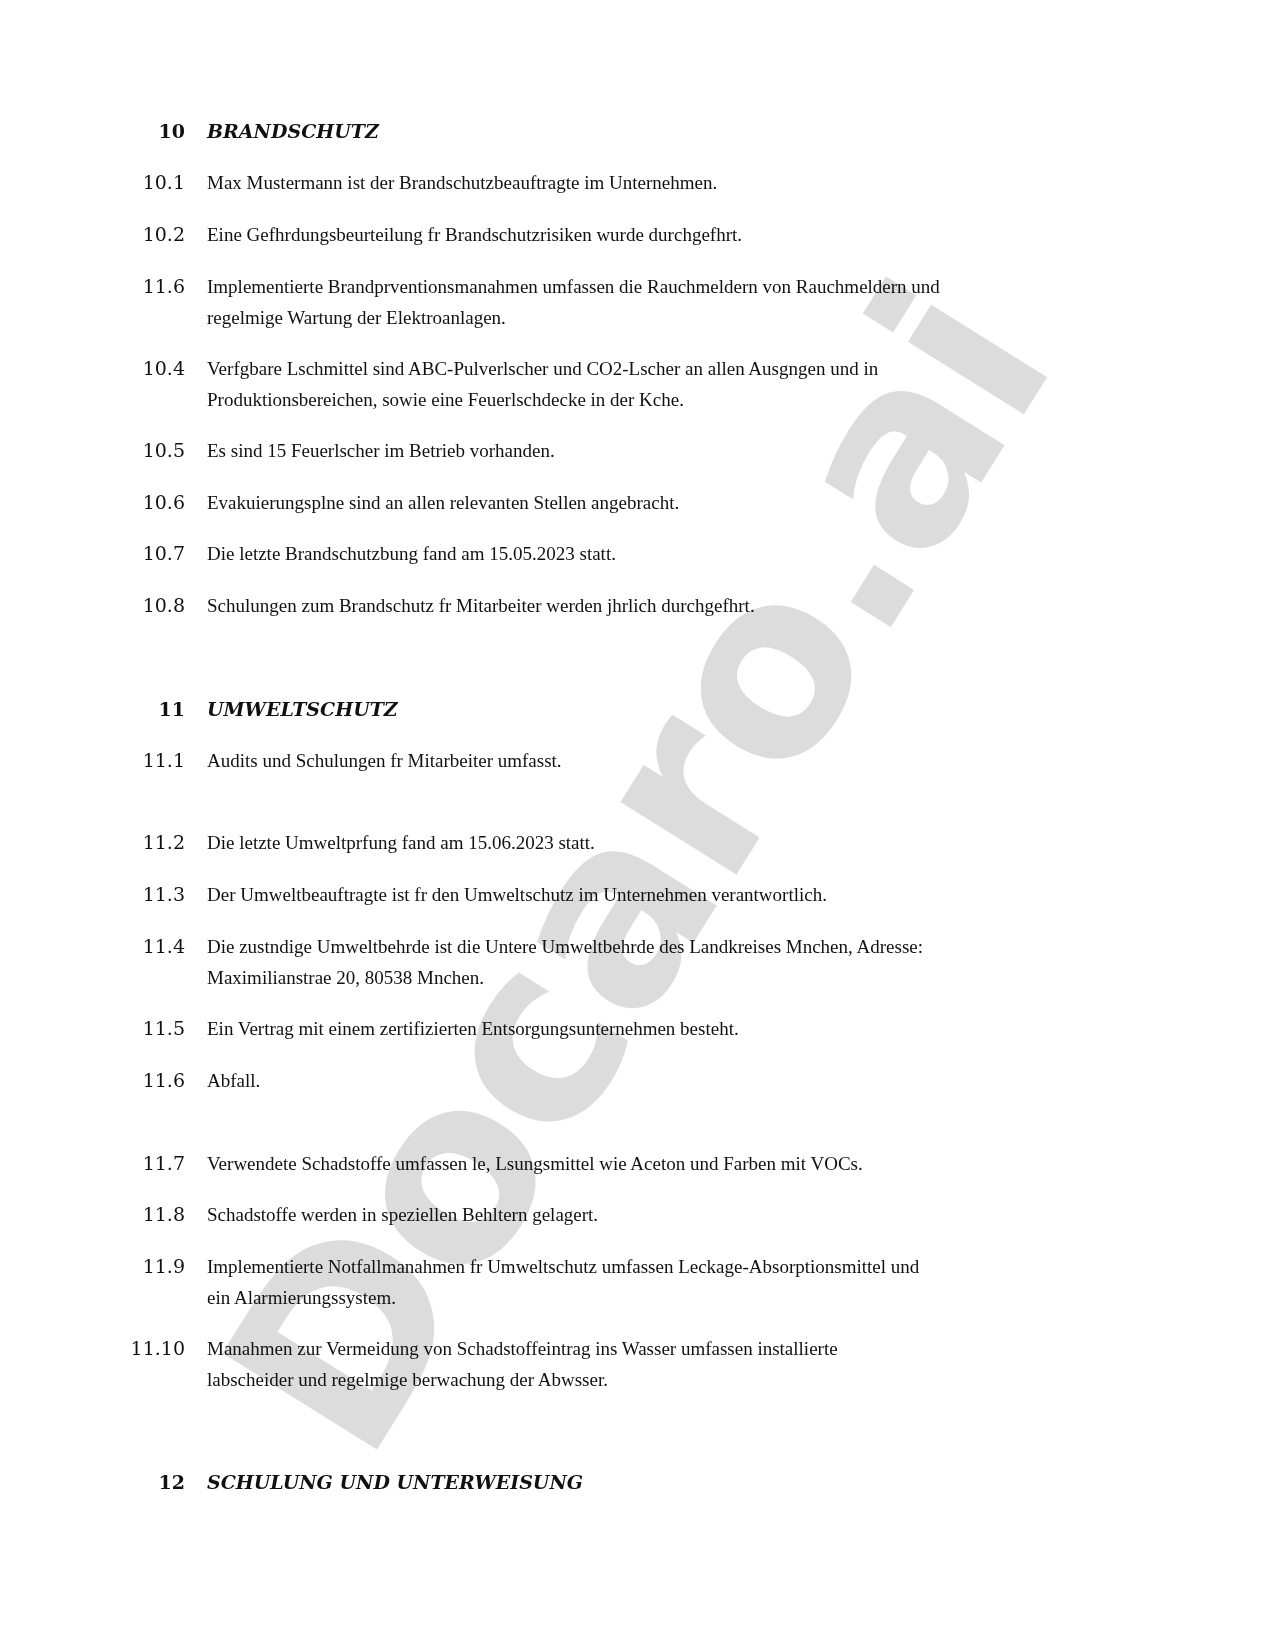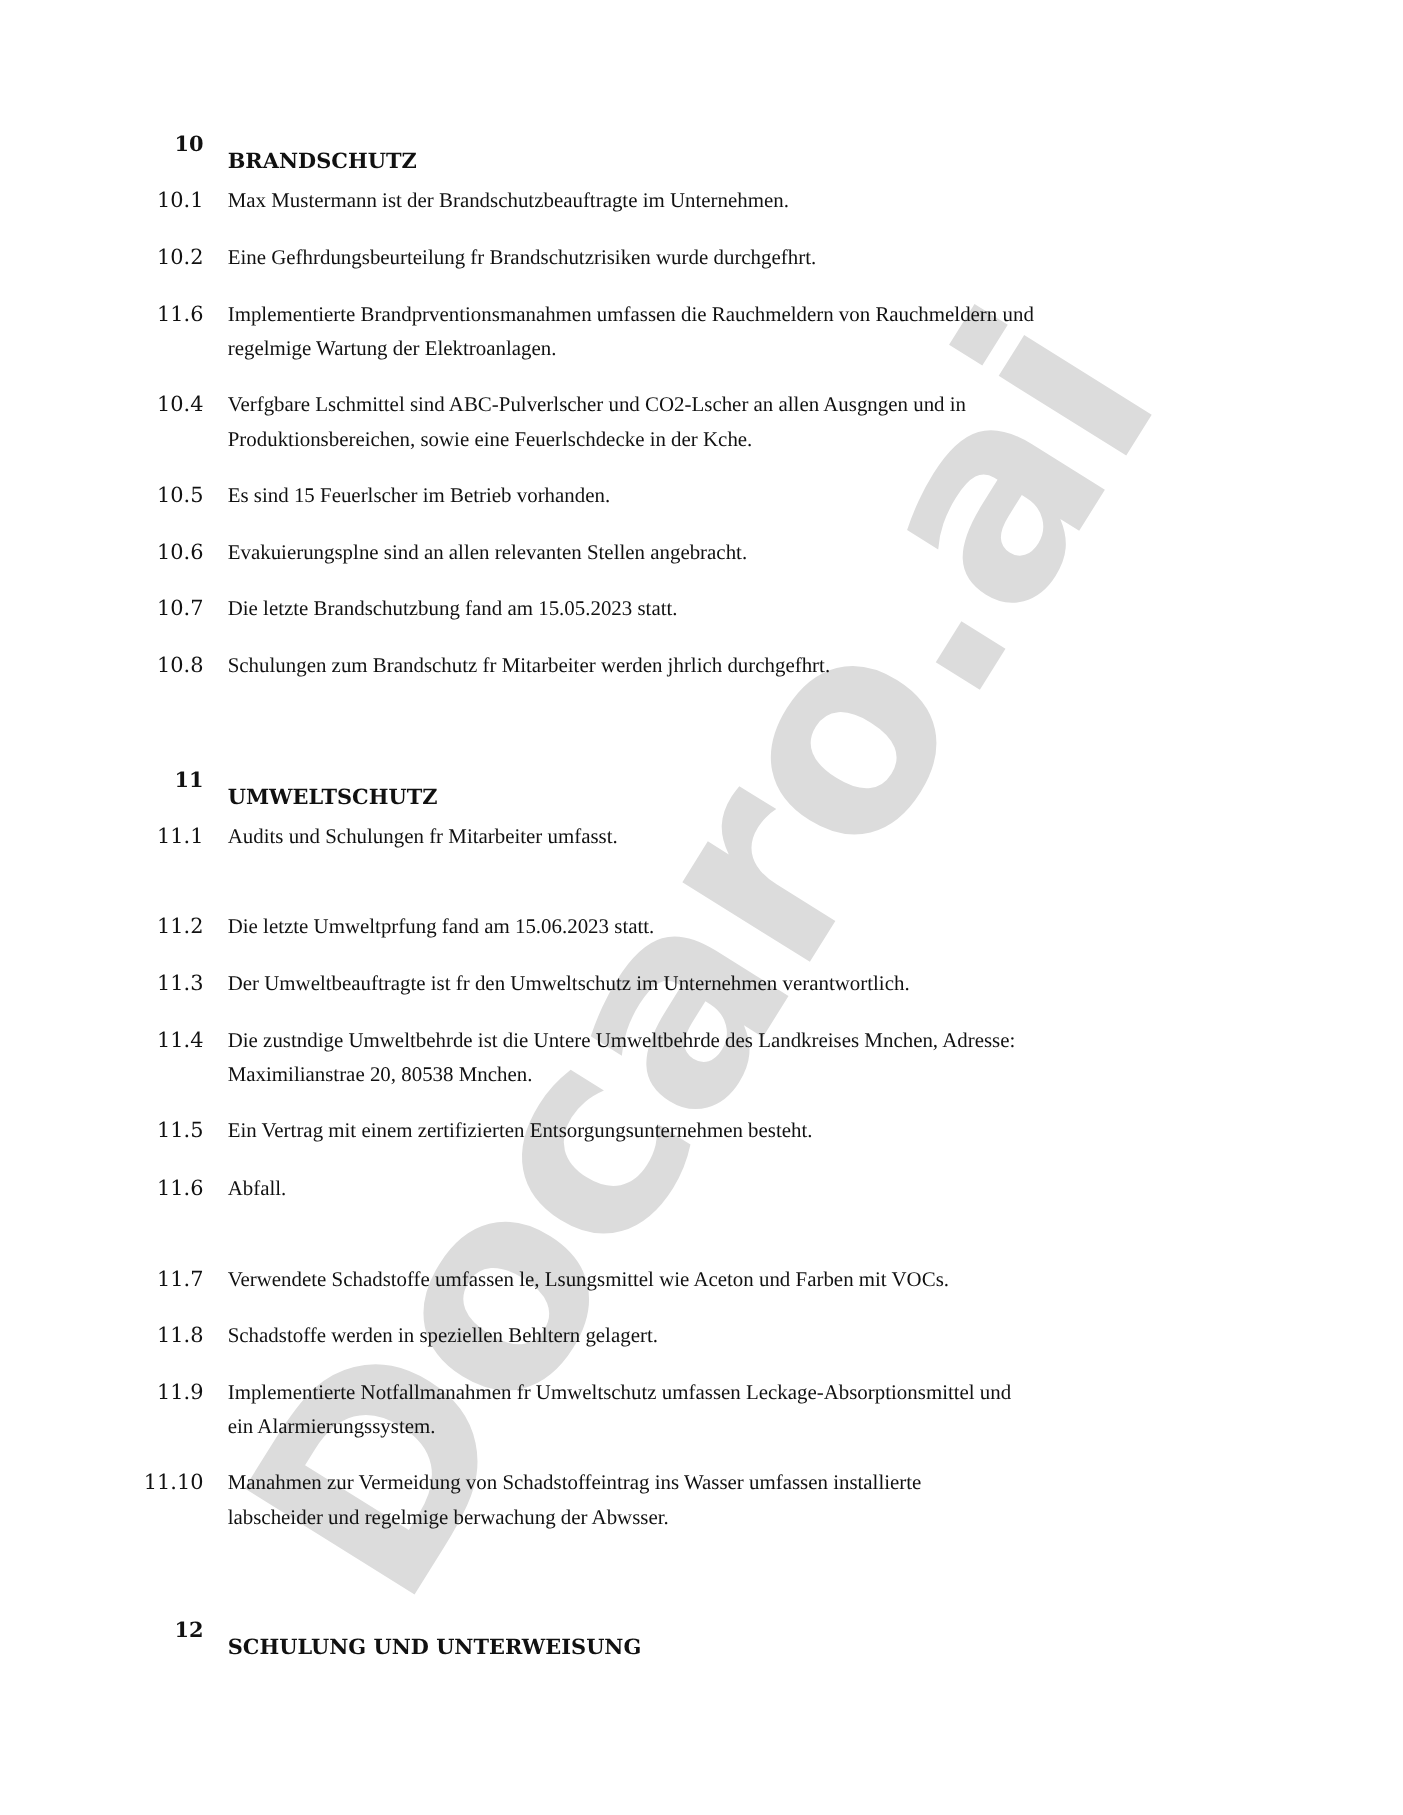--- a/index.html
+++ b/index.html
@@ -7,21 +7,21 @@
          font-family:"DejaVu Serif", serif; color:#111111; }
   .page { position:absolute; left:0; top:0; width:1275px; height:1650px; }
   .watermark { position:absolute; left:637px; top:870px; transform:translate(-50%,-50%) rotate(-58deg);
                font-family:"DejaVu Sans", sans-serif; font-weight:bold; font-size:250px;
                color:#dcdcdc; white-space:nowrap; letter-spacing:-4px; z-index:0; user-select:none; }
   .row { position:absolute; left:0; width:1275px; font-size:19px; line-height:31px; z-index:1; }
   .row .num { position:absolute; right:1090px; top:0; white-space:nowrap; }
   .row .txt { position:absolute; left:207px; top:0; width:940px;font-family:Liberation Serif, serif; }
   .hrow { position:absolute; left:0; width:1275px; font-size:19px; line-height:31px; font-weight:bold; z-index:1; }
   .hrow .num { position:absolute; right:1090px; top:0; white-space:nowrap; }
-  .hrow .txt { position:absolute; left:207px; top:16px; white-space:nowrap; }
+  .hrow .txt { position:absolute; left:207px; top:0; white-space:nowrap;font-style:italic; }
 </style>
 </head>
 <body>
 
 <div class="page">
 
   <div class="watermark">Docaro.ai</div>
 
   <div class="hrow" style="top:116px">
     <span class="num">10</span>

